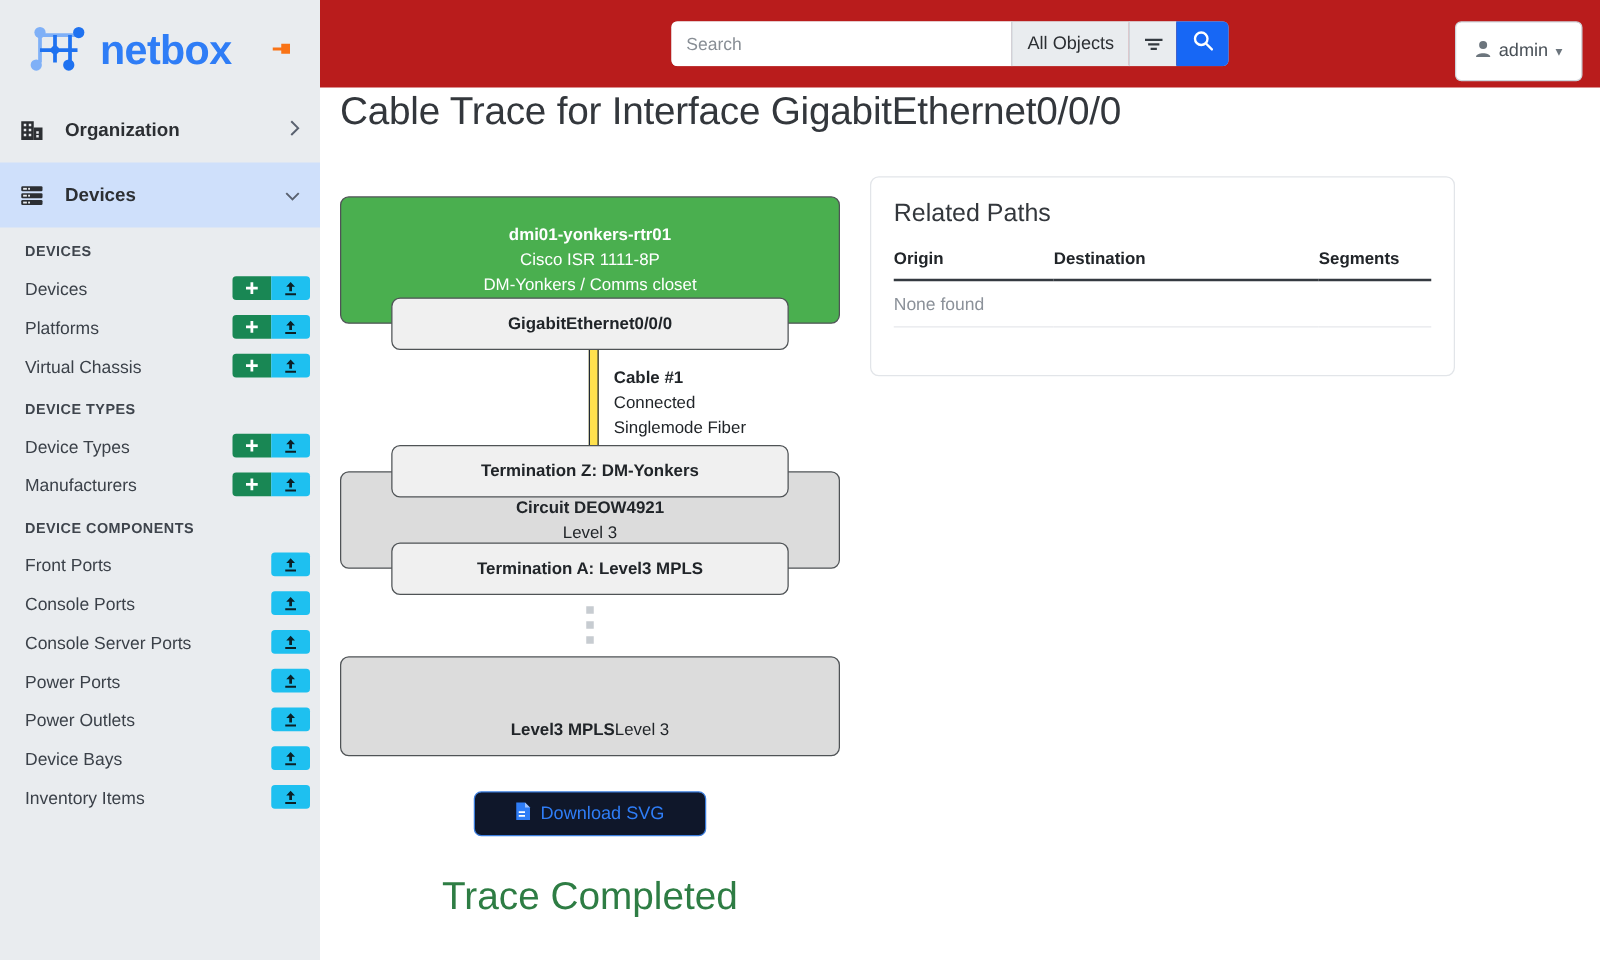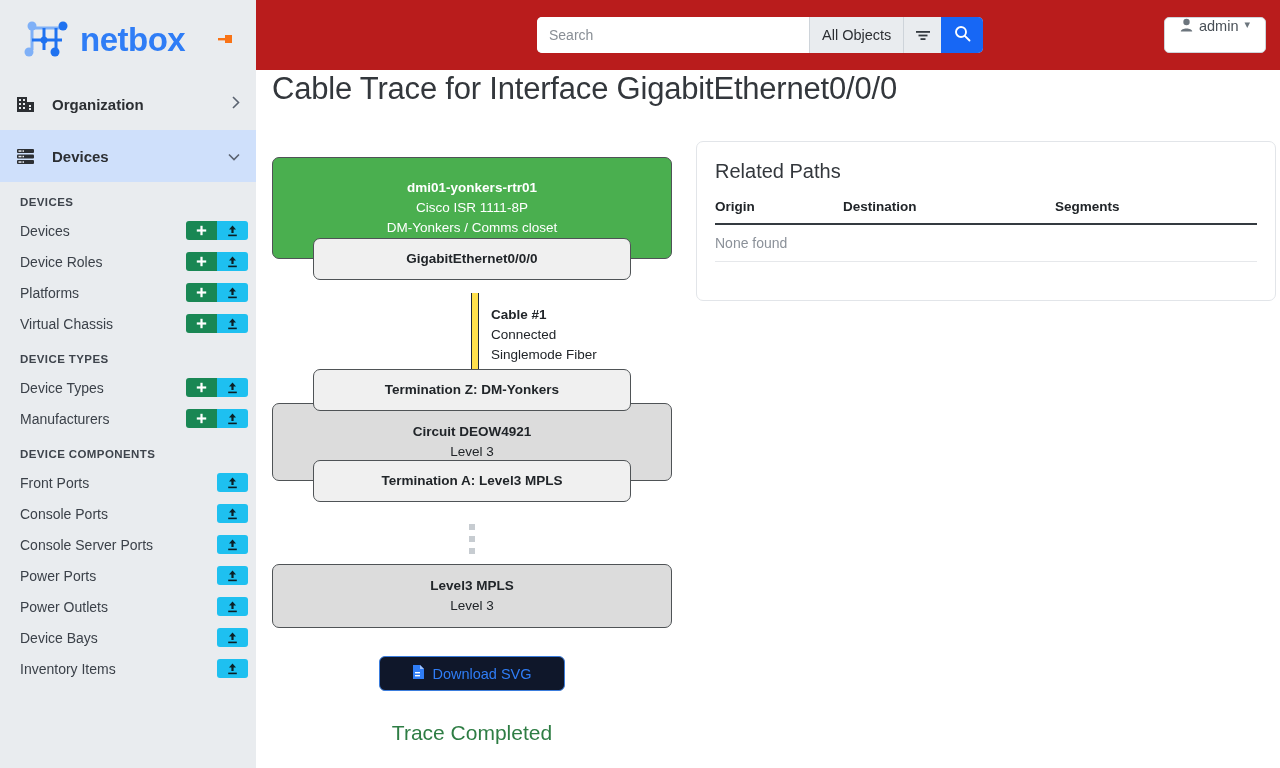--- a/index.html
+++ b/index.html
@@ -102,23 +102,23 @@
   #filter-btn {
     width: 38px; display: flex; align-items: center; justify-content: center;
     background: #e9ecef; border-left: 1px solid #ced4da; cursor: pointer;
   }
   #go-btn {
     width: 42px; display: flex; align-items: center; justify-content: center;
     background: #1767f5; cursor: pointer;
   }
   #user-menu {
     position: absolute; right: 14px; top: 17px;
-    height: 36px; min-width: 102px;
+    height: 48px; min-width: 102px;
     border: 1px solid #ced4da; border-radius: 5px;
-    display: flex; align-items: flex-start; justify-content: center; gap: 6px;
+    display: flex; align-items: center; justify-content: center; gap: 6px;
     font-size: 14.5px; color: #495057; cursor: pointer; background: #fff;
     padding: 0 12px;
   }
 
   
   #page-title {
     position: absolute; left: 272px; top: 71px;
     font-size: 31px; font-weight: 400; color: #33373c;
     letter-spacing: -0.2px;
   }
@@ -134,21 +134,21 @@
   }
   .node .n-title { font-size: 13.5px; font-weight: 700; line-height: 20px; }
   .node .n-sub   { font-size: 13.5px; font-weight: 400; line-height: 20px; }
 
   .node-device {
     background: #4aaf4f; color: #ffffff;
     height: 102px; padding-top: 20px;
   }
   .node-term {
     position: relative;
-    width: 318px; margin: -21px auto 13px auto;
+    width: 318px; margin: -21px auto 0 auto;
     background: #f0f0f0; color: #212529;
     height: 42px; display: flex; align-items: center; justify-content: center;
     z-index: 3;
   }
   .node-term .n-title { font-size: 13.5px; font-weight: 700; }
 
   #cable-seg {
     position: relative; height: 97px;
   }
   #cable-line {
@@ -174,42 +174,42 @@
   }
 
   #dot-seg { position: relative; height: 49px; }
   .dot {
     position: absolute; left: 197px;
     width: 6px; height: 6px; background: #c7ccd1;
   }
 
   .node-provider {
     background: #dcdcdc; color: #212529;
-    height: 64px;
-    display: flex; flex-direction: column;
-    align-items: center; justify-content: center;
+    height: 80px;
+    display: flex; flex-direction: row;
+    align-items: flex-end; justify-content: center;
   }
 
   #dl-wrap { text-align: center; margin-top: 28px; }
   #download-btn {
     display: inline-flex; align-items: center; gap: 7px;
     border: 1px solid #3b7ddd; border-radius: 6px;
     background: #0f172a; color: #2f7df6;
     font-size: 14.5px; padding: 7px 32px; cursor: pointer;
     font-family: "Liberation Sans", sans-serif;
   }
   #trace-status {
     text-align: center; margin-top: 30px;
-    font-size: 21px; color: #2e7d44; font-weight: 400;
+    font-size: 31px; color: #2e7d44; font-weight: 400;
   }
 
   
   #related-card {
     position: absolute; left: 696px; top: 141px;
-    width: 580px; height: 160px;
+    width: 468px; height: 160px;
     background: #ffffff; border: 1px solid #e2e5e9; border-radius: 7px;
     padding: 18px 18px 0 18px;
   }
   #related-card h2 {
     margin: 0 0 16px 0; font-size: 20px; font-weight: 400; color: #33373c;
   }
   #related-table { width: 100%; border-collapse: collapse; }
   #related-table th {
     text-align: left; font-size: 13.5px; font-weight: 700; color: #212529;
     padding: 0 0 9px 0; border-bottom: 2px solid #343a40;
@@ -297,37 +297,20 @@
       <svg width="12" height="8" viewBox="0 0 12 8">
           <path d="M1 1.5 L6 6.5 L11 1.5" stroke="#5a6270" stroke-width="1.6" fill="none"></path>
         </svg>
     </span>
   </div>
 
   <div id="nav-groups">
       <div class="group-head">DEVICES</div>
       <div class="nav-row">
         <span class="nr-label">Devices</span>
-        <span class="btn-group">
-          <span class="btn-mini btn-add">
-            <svg width="11" height="11" viewBox="0 0 11 11">
-              <rect x="4.4" y="0.8" width="2.2" height="9.4" fill="#fff"></rect>
-              <rect x="0.8" y="4.4" width="9.4" height="2.2" fill="#fff"></rect>
-            </svg>
-          </span>
-          <span class="btn-mini btn-imp">
-            <svg width="11" height="12" viewBox="0 0 11 12">
-              <path d="M5.5 0.6 L9 4.4 H6.6 V8 H4.4 V4.4 H2 Z" fill="#0b2026"></path>
-              <rect x="1.2" y="9.6" width="8.6" height="1.6" fill="#0b2026"></rect>
-            </svg>
-          </span>
-        </span>
-      </div>
-      <div class="nav-row">
-        <span class="nr-label">Device Roles</span>
         <span class="btn-group">
           <span class="btn-mini btn-add">
             <svg width="11" height="11" viewBox="0 0 11 11">
               <rect x="4.4" y="0.8" width="2.2" height="9.4" fill="#fff"></rect>
               <rect x="0.8" y="4.4" width="9.4" height="2.2" fill="#fff"></rect>
             </svg>
           </span>
           <span class="btn-mini btn-imp">
             <svg width="11" height="12" viewBox="0 0 11 12">
               <path d="M5.5 0.6 L9 4.4 H6.6 V8 H4.4 V4.4 H2 Z" fill="#0b2026"></path>

